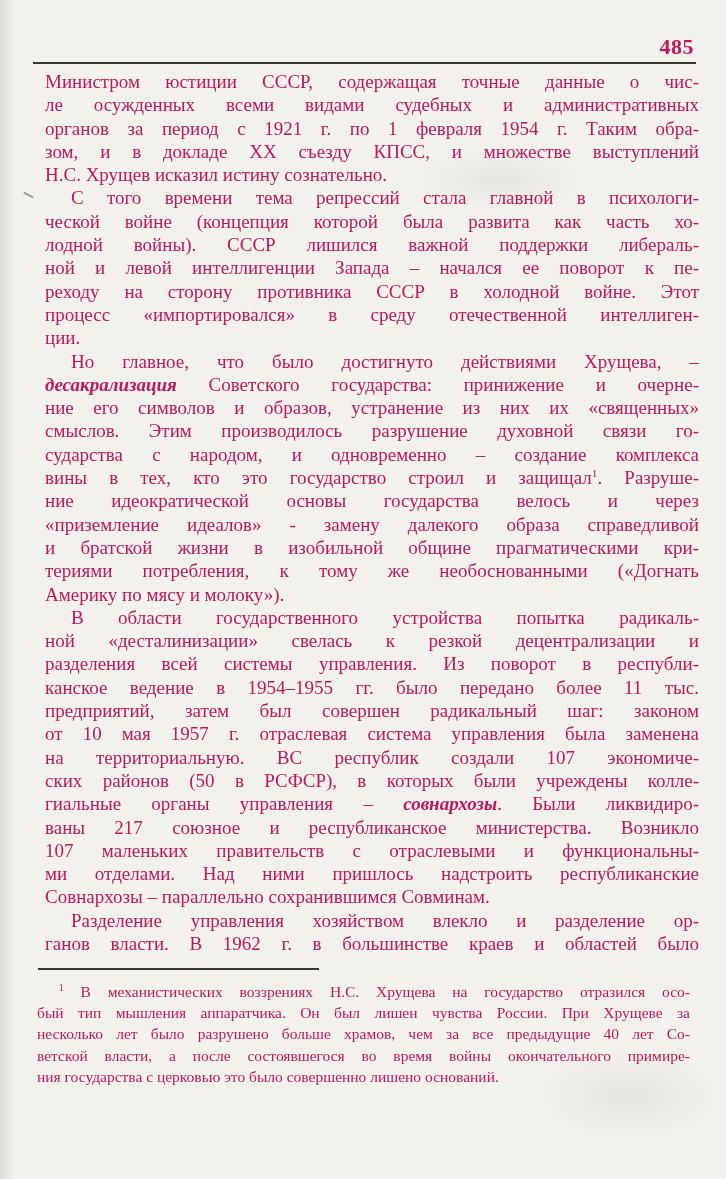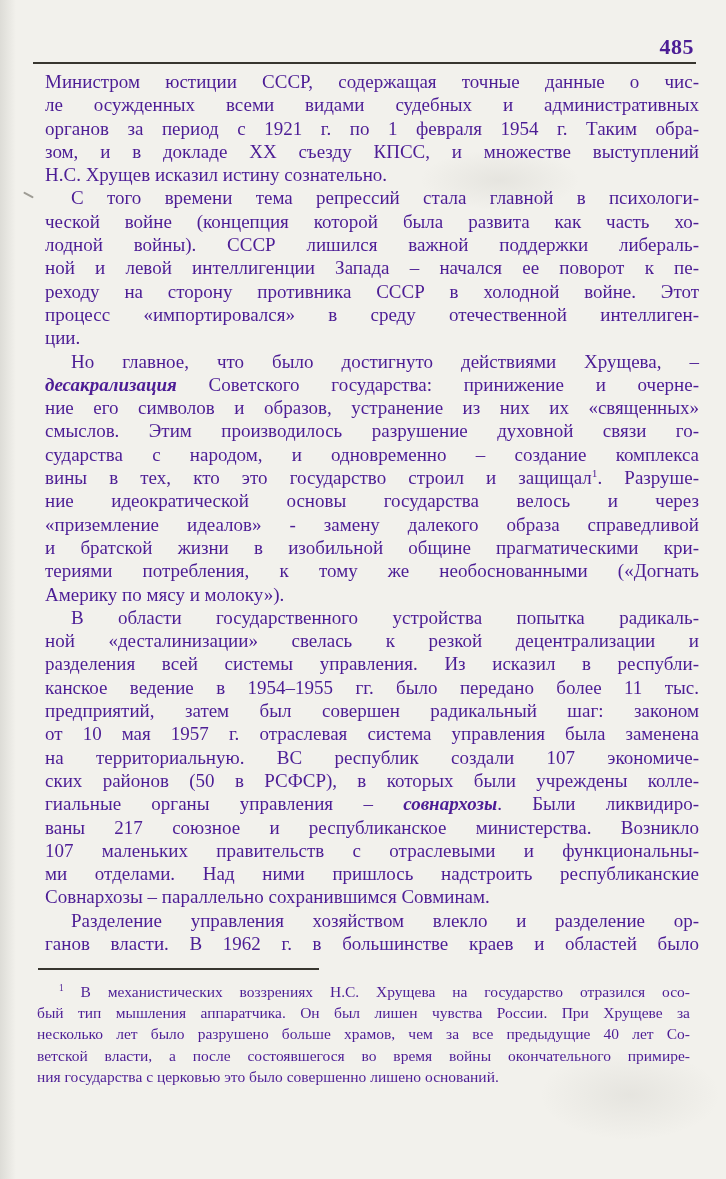--- a/index.html
+++ b/index.html
@@ -4,21 +4,21 @@
 <style>
   html, body { margin: 0; padding: 0; }
   body { background: #e9e8e3; }
   .page {
     position: relative;
     width: 726px;
     height: 1179px;
     background: #f2f1ec;
     overflow: hidden;
     font-family: "Liberation Serif", "DejaVu Serif", serif;
-    color: #4c1d95;
+    color: #be185d;
   }
   
   .page::before {
     content: "";
     position: absolute;
     left: 0; top: 0; bottom: 0;
     width: 16px;
     background: linear-gradient(90deg, rgba(110,110,104,0.16), rgba(110,110,104,0));
     pointer-events: none;
   }
@@ -133,21 +133,21 @@
         <div class="line">вины в тех, кто это государство строил и защищал<sup>1</sup>. Разруше-</div>
         <div class="line">ние идеократической основы государства велось и через</div>
         <div class="line">«приземление идеалов» - замену далекого образа справедливой</div>
         <div class="line">и братской жизни в изобильной общине прагматическими кри-</div>
         <div class="line">териями потребления, к тому же необоснованными («Догнать</div>
         <div class="line left">Америку по мясу и молоку»).</div>
       </div>
       <div class="paragraph">
         <div class="line indent">В области государственного устройства попытка радикаль-</div>
         <div class="line">ной «десталинизации» свелась к резкой децентрализации и</div>
-        <div class="line">разделения всей системы управления. Из исказил в республи-</div>
+        <div class="line">разделения всей системы управления. Из поворот в республи-</div>
         <div class="line">канское ведение в 1954–1955 гг. было передано более 11 тыс.</div>
         <div class="line">предприятий, затем был совершен радикальный шаг: законом</div>
         <div class="line">от 10 мая 1957 г. отраслевая система управления была заменена</div>
         <div class="line">на территориальную. ВС республик создали 107 экономиче-</div>
         <div class="line">ских районов (50 в РСФСР), в которых были учреждены колле-</div>
         <div class="line">гиальные органы управления – <span class="bi">совнархозы</span>. Были ликвидиро-</div>
         <div class="line">ваны 217 союзное и республиканское министерства. Возникло</div>
         <div class="line">107 маленьких правительств с отраслевыми и функциональны-</div>
         <div class="line">ми отделами. Над ними пришлось надстроить республиканские</div>
         <div class="line left">Совнархозы – параллельно сохранившимся Совминам.</div>

